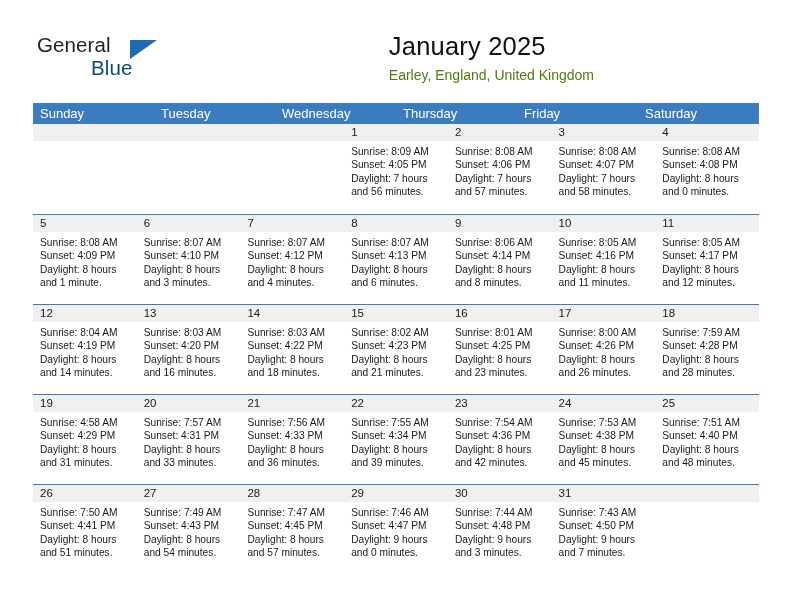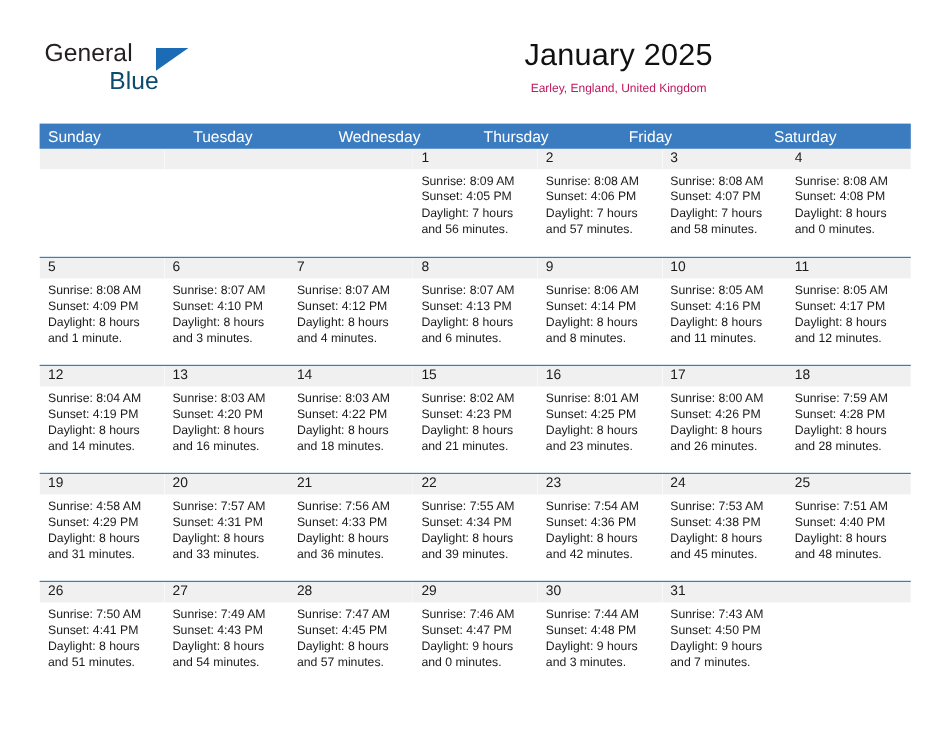--- a/index.html
+++ b/index.html
@@ -61,33 +61,33 @@
     font-size: 20.5px;
     letter-spacing: 0.1px;
     color: #0c4a6e;
     line-height: 24px;
   }
 
   .title-block {
     position: absolute;
     right: 38px;
     top: 30px;
-    text-align: center;
+    text-align: left;
   }
   .cal-title {
     font-size: 25.5px;
     color: #111111;
     line-height: 32px;
     letter-spacing: 0.2px;
     white-space: nowrap;
   }
   .cal-subtitle {
     margin-top: 4px;
-    font-size: 10px;
-    color: #be185d;
+    font-size: 14px;
+    color: #4d7c0f;
     line-height: 18px;
     white-space: nowrap;
   }
 
   
   .calendar {
     position: absolute;
     left: 33px;
     top: 103px;
     width: 726px;

